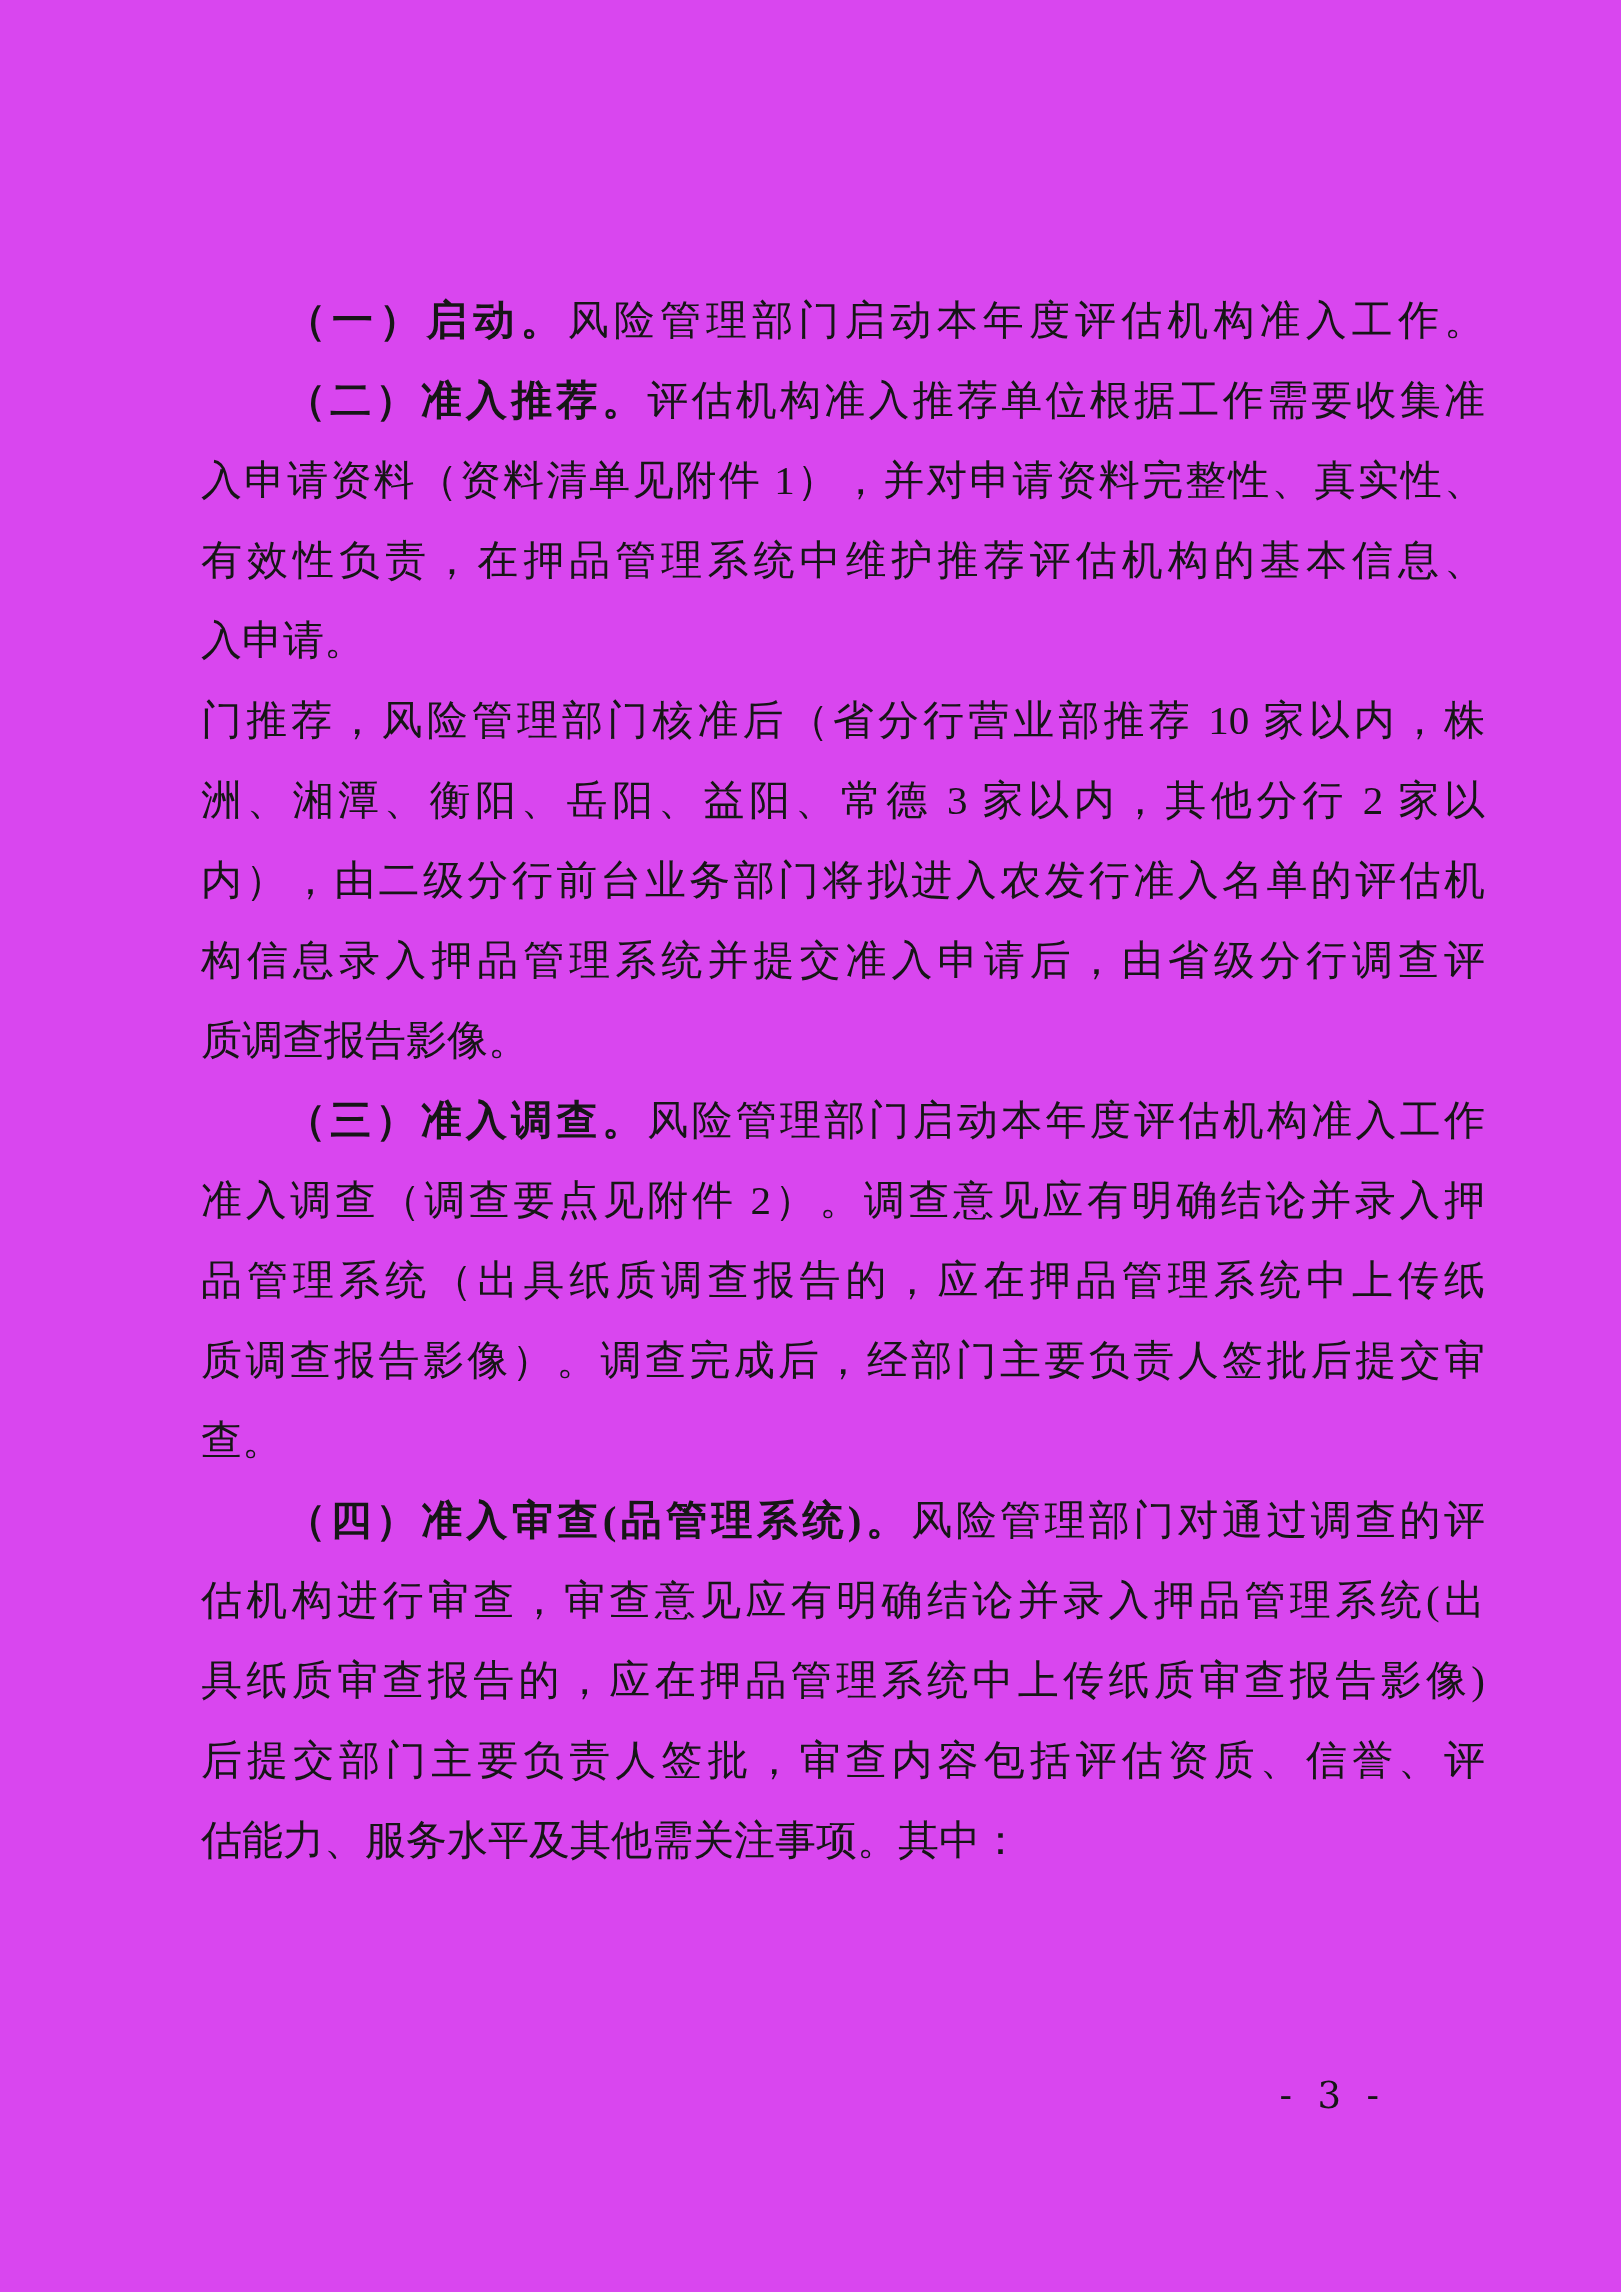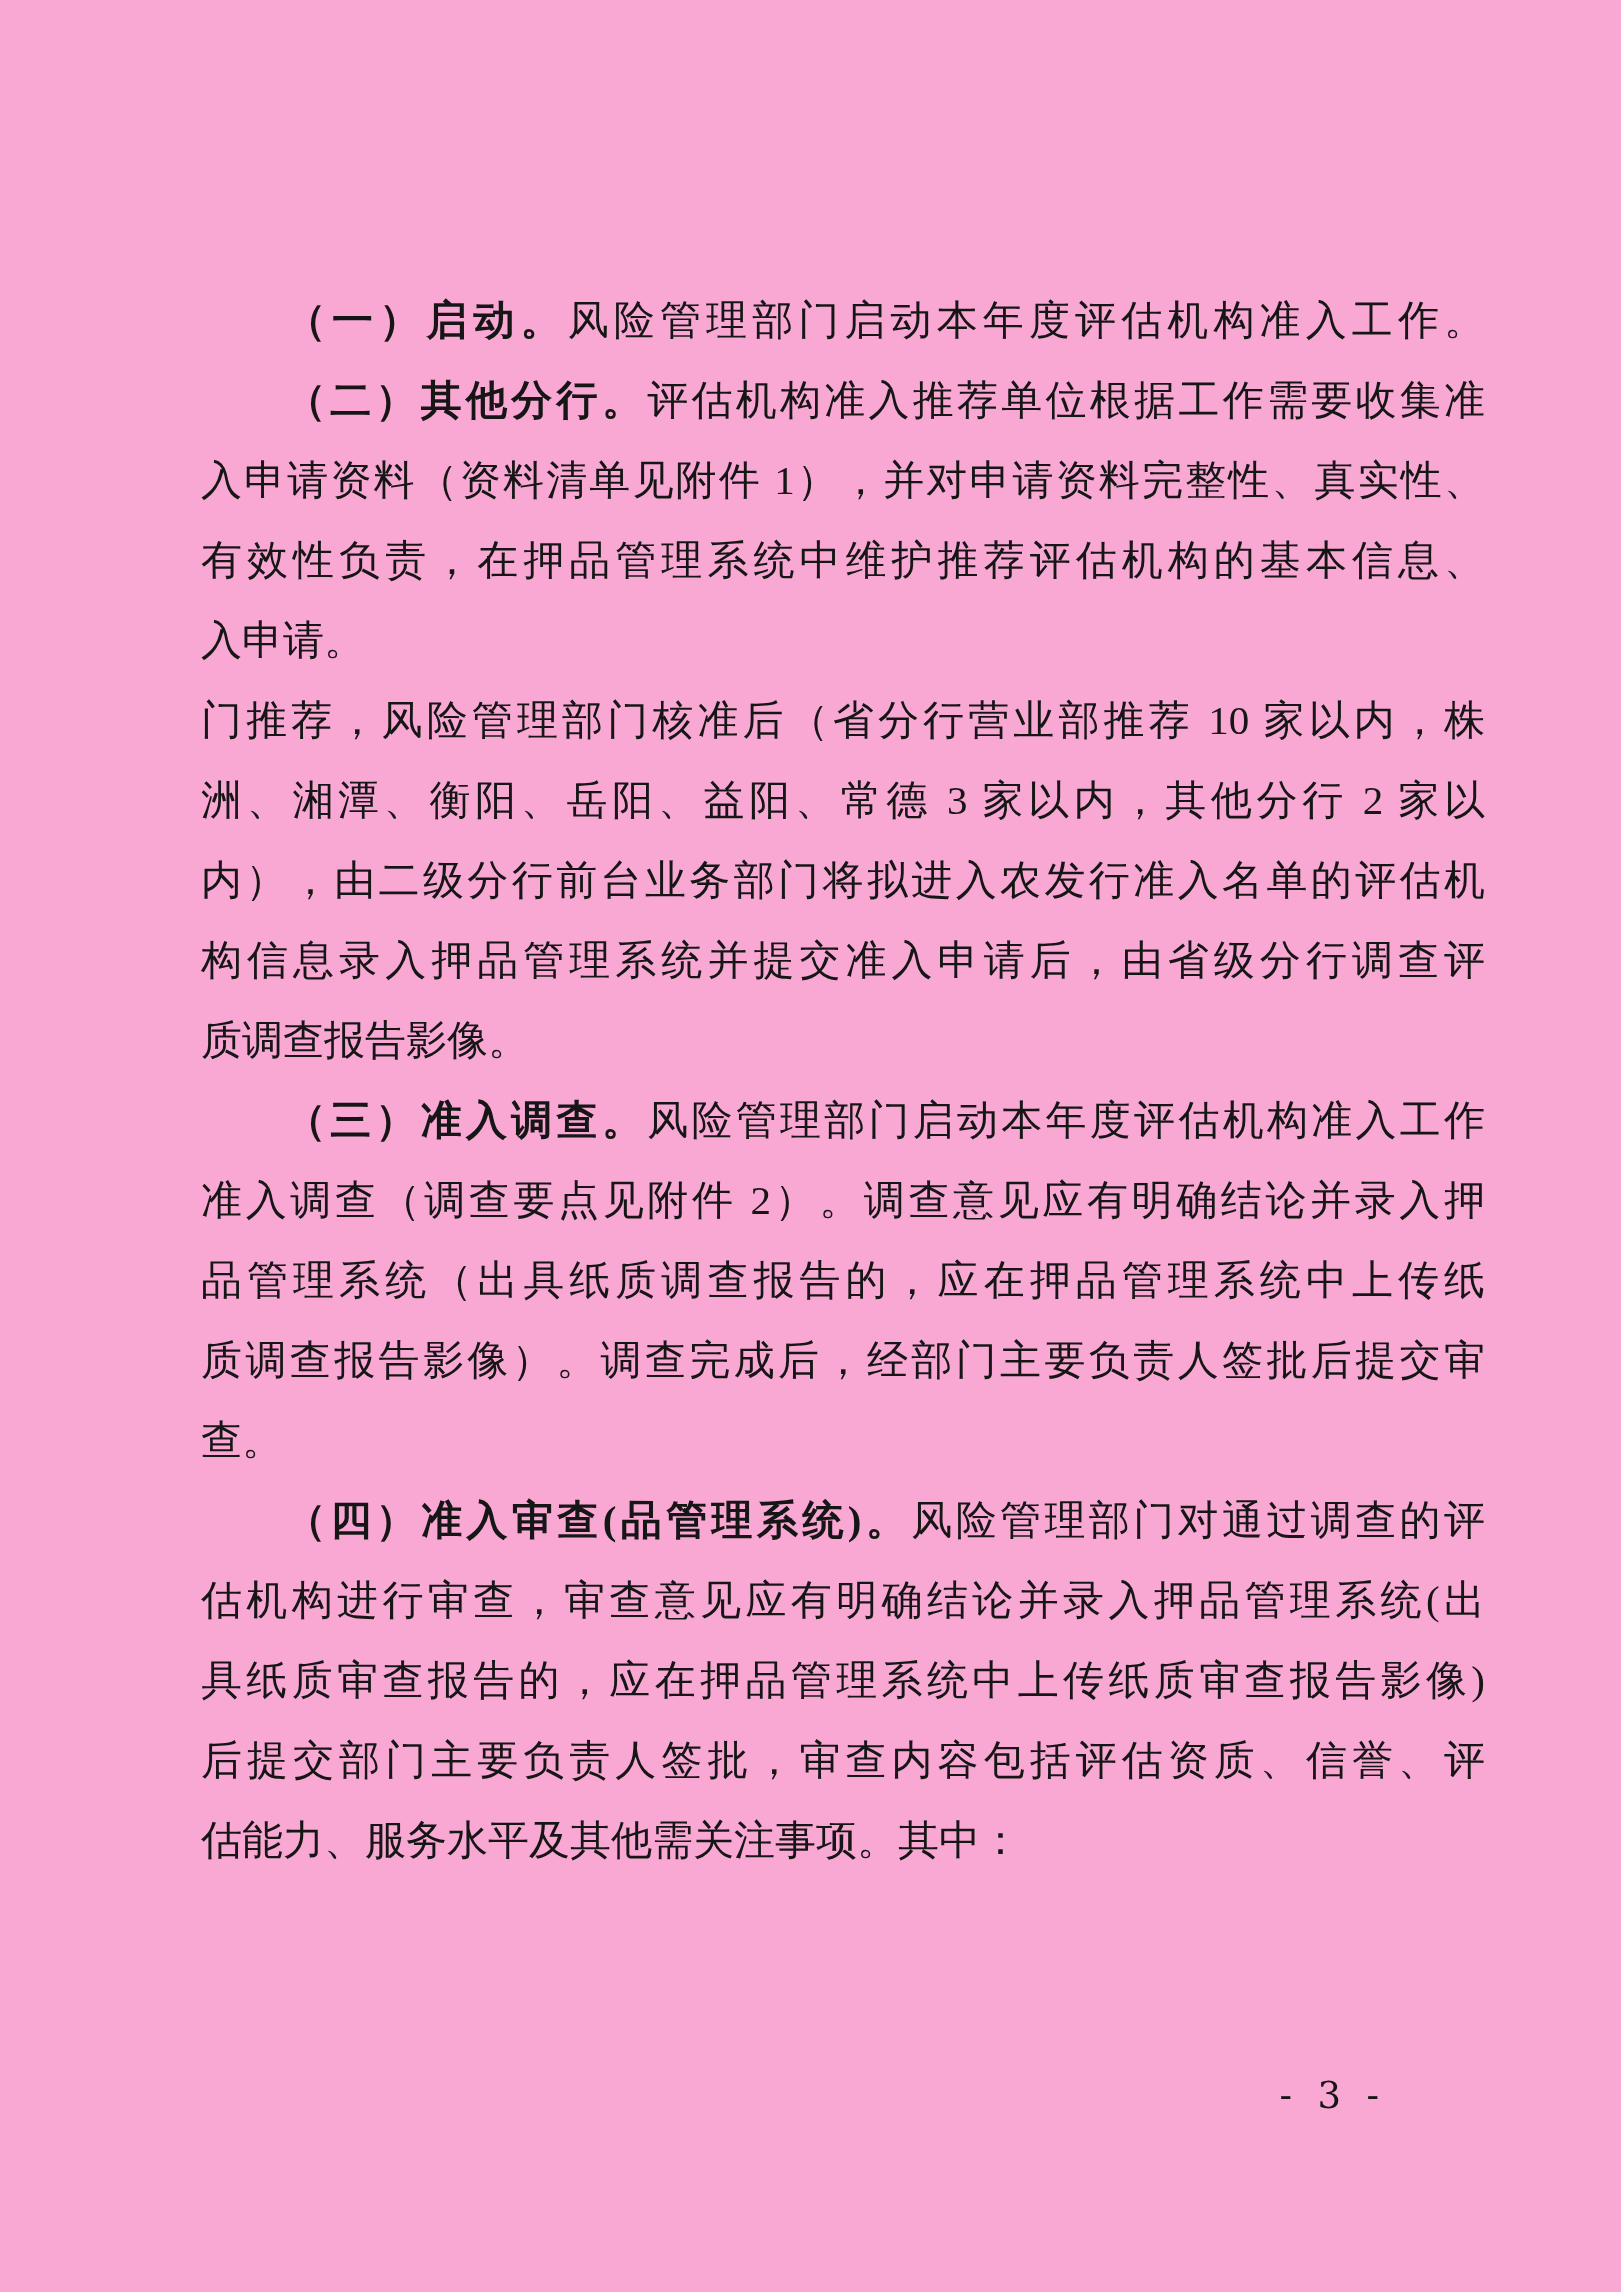--- a/index.html
+++ b/index.html
@@ -4,21 +4,21 @@
 <style>
   html, body {
     margin: 0;
     padding: 0;
     background: #ffffff;
   }
   .page {
     position: relative;
     width: 1621px;
     height: 2293px;
-    background: #f9a8d4;
+    background: #d946ef;
     overflow: hidden;
   }
   .doc {
     position: absolute;
     left: 201px;
     top: 280px;
     width: 1284px;
     font-family: "Liberation Serif", serif;
     font-size: 41px;
     line-height: 80px;
@@ -52,21 +52,21 @@
     color: #161616;
     white-space: pre;
   }
 </style>
 </head>
 <body>
 
 <div class="page">
   <div class="doc" id="doc-body">
       <div class="line ind"><span class="seg bold">（一）启动。</span><span class="seg">风险管理部门启动本年度评估机构准入工作。</span></div>
-      <div class="line ind"><span class="seg bold">（二）其他分行。</span><span class="seg">评估机构准入推荐单位根据工作需要收集准</span></div>
+      <div class="line ind"><span class="seg bold">（二）准入推荐。</span><span class="seg">评估机构准入推荐单位根据工作需要收集准</span></div>
       <div class="line"><span class="seg">入申请资料（资料清单见附件 1），并对申请资料完整性、真实性、</span></div>
       <div class="line"><span class="seg">有效性负责，在押品管理系统中维护推荐评估机构的基本信息、</span></div>
       <div class="line end"><span class="seg">入申请。</span></div>
       <div class="line"><span class="seg">门推荐，风险管理部门核准后（省分行营业部推荐 10 家以内，株</span></div>
       <div class="line"><span class="seg">洲、湘潭、衡阳、岳阳、益阳、常德 3 家以内，其他分行 2 家以</span></div>
       <div class="line"><span class="seg">内），由二级分行前台业务部门将拟进入农发行准入名单的评估机</span></div>
       <div class="line"><span class="seg">构信息录入押品管理系统并提交准入申请后，由省级分行调查评</span></div>
       <div class="line end"><span class="seg">质调查报告影像。</span></div>
       <div class="line ind"><span class="seg bold">（三）准入调查。</span><span class="seg">风险管理部门启动本年度评估机构准入工作</span></div>
       <div class="line"><span class="seg">准入调查（调查要点见附件 2）。调查意见应有明确结论并录入押</span></div>

